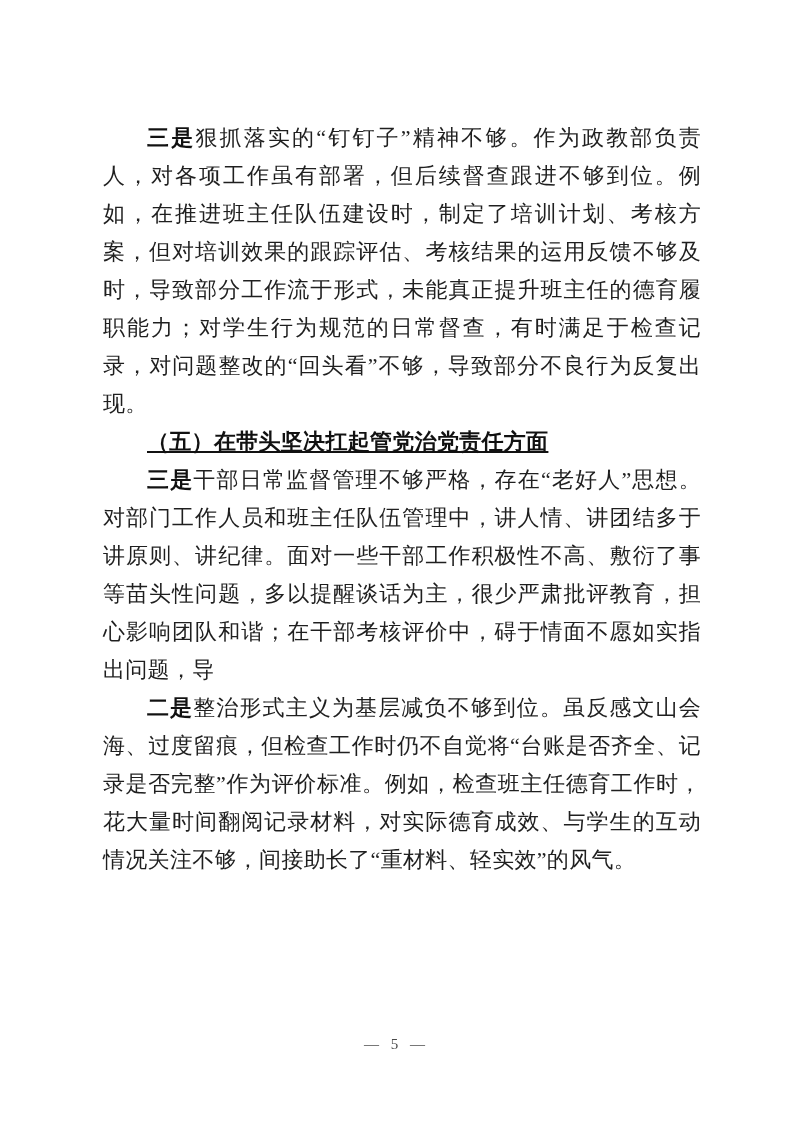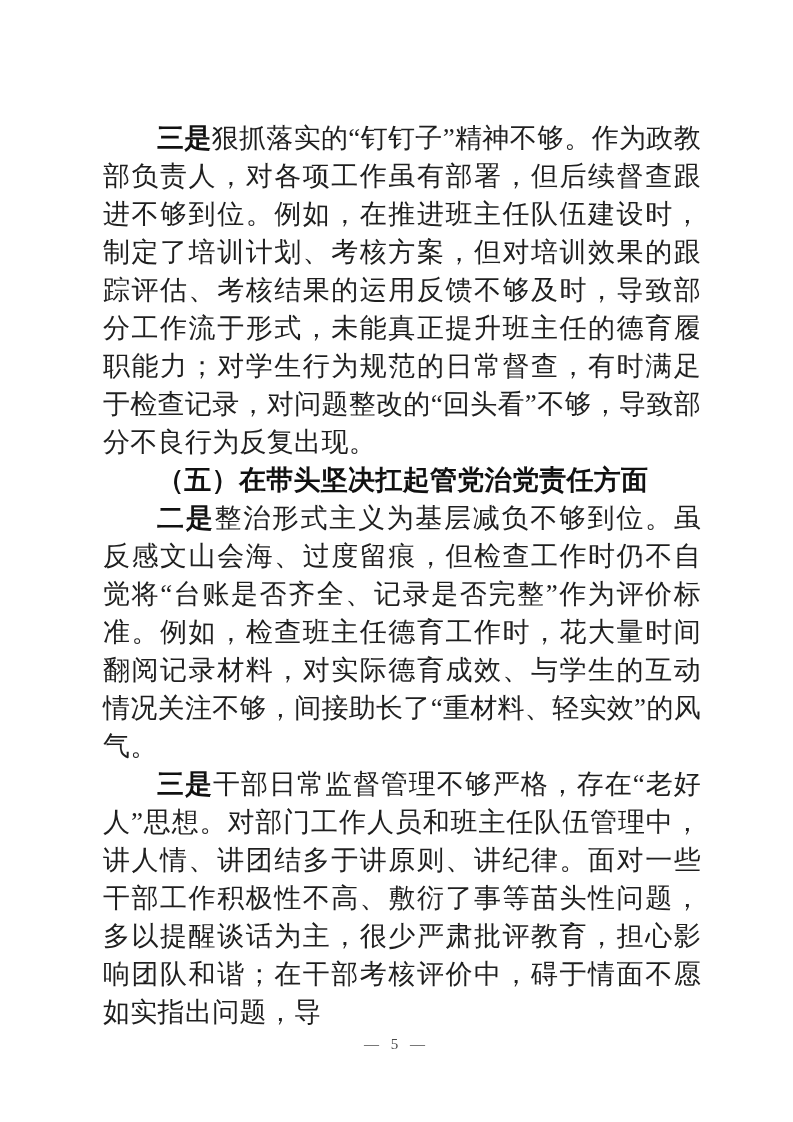--- a/index.html
+++ b/index.html
@@ -14,38 +14,39 @@
     background: #ffffff;
     overflow: hidden;
     font-family: "Liberation Serif", "DejaVu Serif", serif;
   }
   .doc-body {
     position: absolute;
     left: 103px;
     top: 119px;
     width: 598px;
     color: #1f1f1f;
-    font-size: 27px;
+    font-size: 22px;
     line-height: 38px;
     text-align: justify;
     text-justify: inter-character;
     letter-spacing: 0.3px;
   }
   .doc-body p {
     margin: 0;
     padding: 0;
     text-indent: 2em;
   }
   .lead {
     font-weight: bold;
     color: #111111;
   }
   .section-heading {
     font-weight: bold;
     color: #111111;
+    text-decoration: underline;
   }
   .footer {
     position: absolute;
     left: 0;
     top: 1036px;
     width: 793px;
     text-align: center;
     font-size: 15px;
     color: #4a4a4a;
     letter-spacing: 4px;
@@ -59,25 +60,25 @@
   <div class="doc-body">
 
     <p>
       <span class="lead">三是</span><span>狠抓落实的“钉钉子”精神不够。作为政教部负责人，对各项工作虽有部署，但后续督查跟进不够到位。例如，在推进班主任队伍建设时，制定了培训计划、考核方案，但对培训效果的跟踪评估、考核结果的运用反馈不够及时，导致部分工作流于形式，未能真正提升班主任的德育履职能力；对学生行为规范的日常督查，有时满足于检查记录，对问题整改的“回头看”不够，导致部分不良行为反复出现。</span>
     </p>
 
     <p class="section-heading">（五）在带头坚决扛起管党治党责任方面</p>
 
 
     <p>
-      <span class="lead">二是</span><span>整治形式主义为基层减负不够到位。虽反感文山会海、过度留痕，但检查工作时仍不自觉将“台账是否齐全、记录是否完整”作为评价标准。例如，检查班主任德育工作时，花大量时间翻阅记录材料，对实际德育成效、与学生的互动情况关注不够，间接助长了“重材料、轻实效”的风气。</span>
+      <span class="lead">三是</span><span>干部日常监督管理不够严格，存在“老好人”思想。对部门工作人员和班主任队伍管理中，讲人情、讲团结多于讲原则、讲纪律。面对一些干部工作积极性不高、敷衍了事等苗头性问题，多以提醒谈话为主，很少严肃批评教育，担心影响团队和谐；在干部考核评价中，碍于情面不愿如实指出问题，导</span>
     </p>
 
     <p>
-      <span class="lead">三是</span><span>干部日常监督管理不够严格，存在“老好人”思想。对部门工作人员和班主任队伍管理中，讲人情、讲团结多于讲原则、讲纪律。面对一些干部工作积极性不高、敷衍了事等苗头性问题，多以提醒谈话为主，很少严肃批评教育，担心影响团队和谐；在干部考核评价中，碍于情面不愿如实指出问题，导</span>
+      <span class="lead">二是</span><span>整治形式主义为基层减负不够到位。虽反感文山会海、过度留痕，但检查工作时仍不自觉将“台账是否齐全、记录是否完整”作为评价标准。例如，检查班主任德育工作时，花大量时间翻阅记录材料，对实际德育成效、与学生的互动情况关注不够，间接助长了“重材料、轻实效”的风气。</span>
     </p>
 
   </div>
 
   <div class="footer">
     <span>— 5 —</span>
   </div>
 </div>
 
 </body></html>

